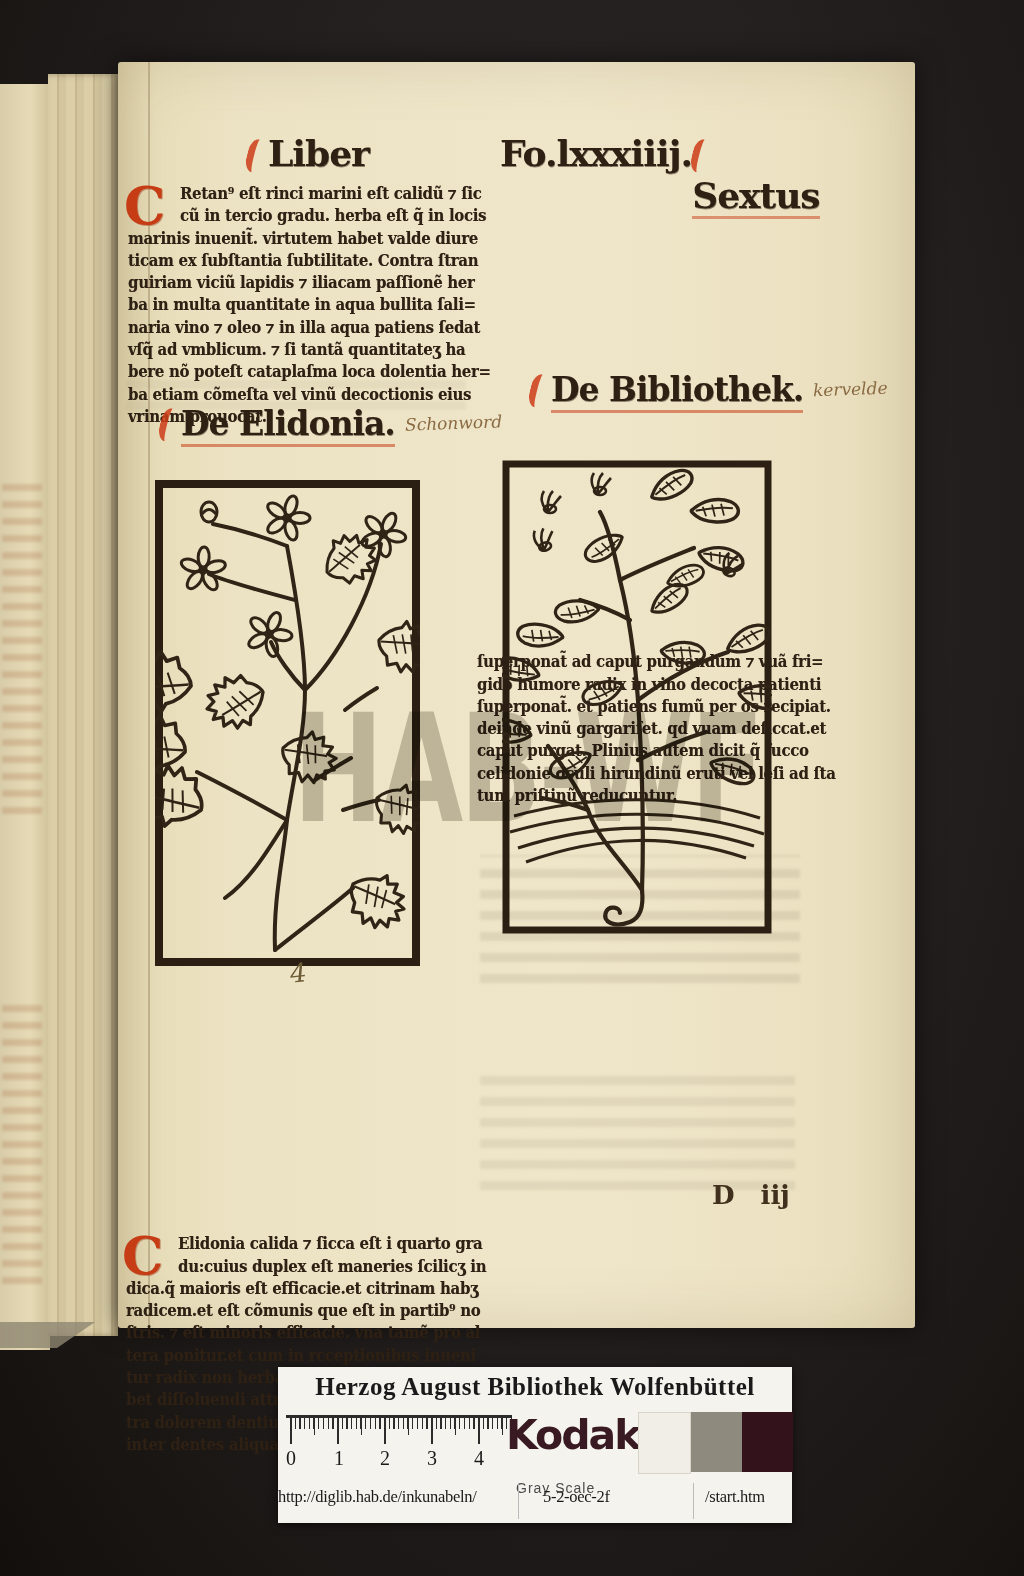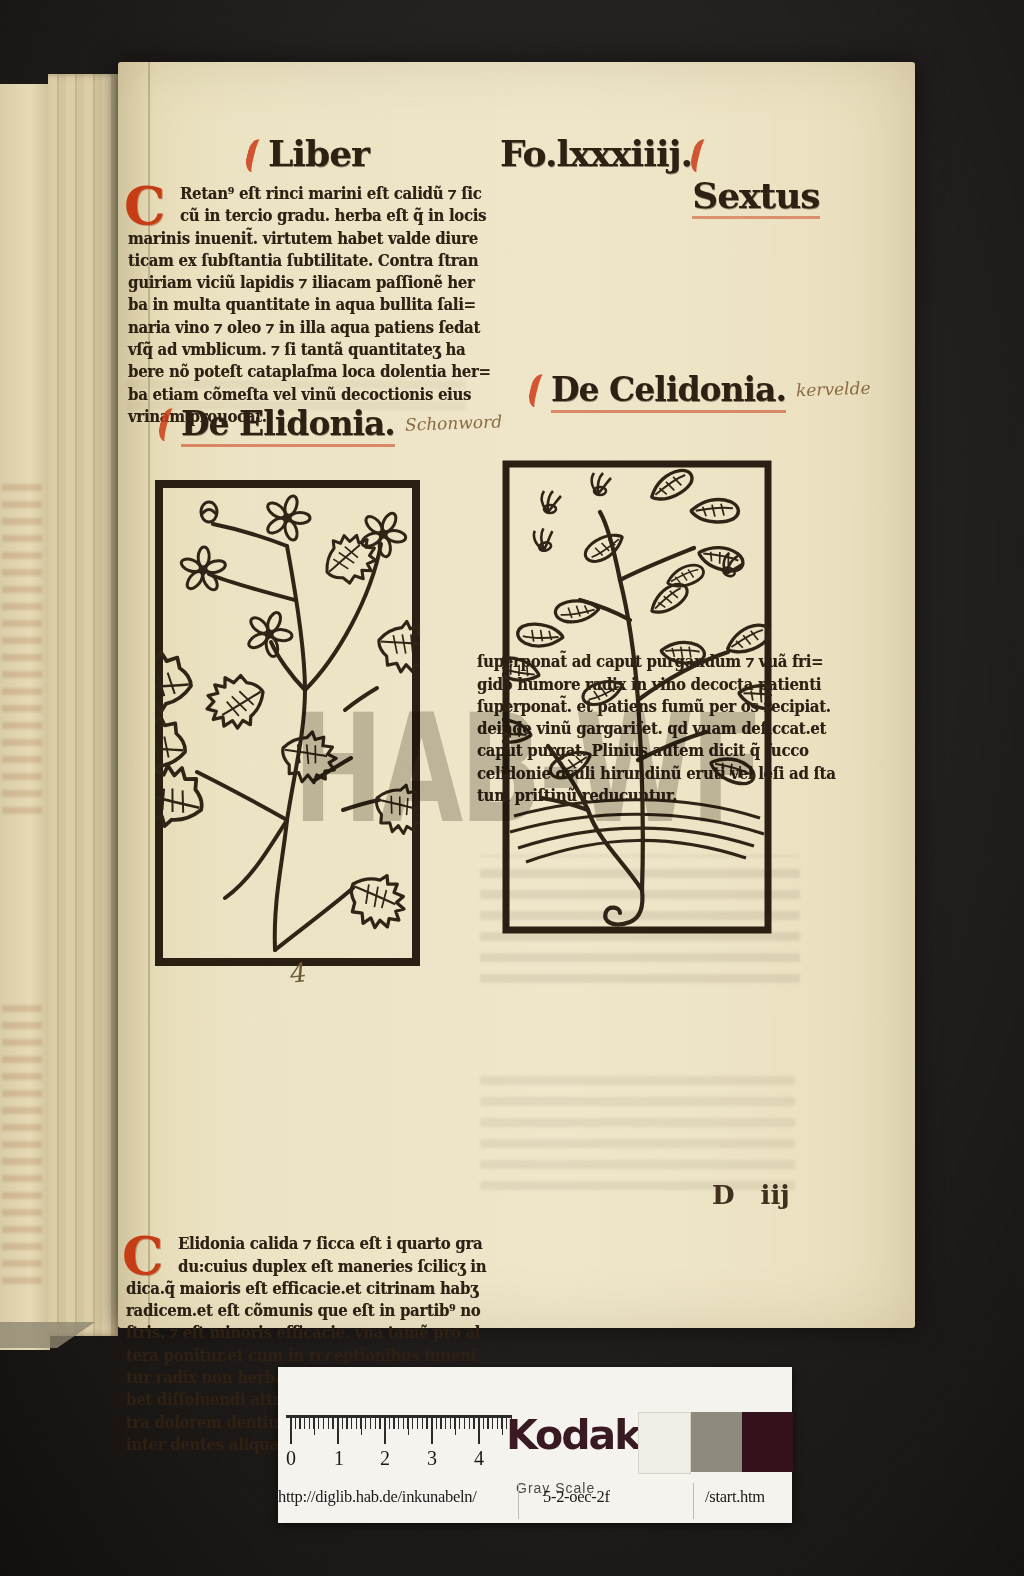--- a/index.html
+++ b/index.html
@@ -202,21 +202,21 @@
       <div class="line">ſuperponat̃ ad caput purgandum ⁊ vuã fri=</div>
       <div class="line">gido humore radix in vino decocta patienti</div>
       <div class="line">ſuperponat̃. et patiens fumũ per os recipiat.</div>
       <div class="line">deinde vinũ gargariſet. qd vuam deſiccat.et</div>
       <div class="line">caput purgat. Plinius autem dicit q̃ ſucco</div>
       <div class="line">celidonie oculi hirundinũ eruti vel leſi ad ſta</div>
       <div class="line">tum priſtinũ reducuntur.</div>
     </div>
 
     <div class="blk heading" style="left:412px;top:308px;">
-      <span class="rub"></span><span class="t">De Celidonia.</span><span class="annot">kervelde</span>
+      <span class="rub"></span><span class="t">De Bibliothek.</span><span class="annot">kervelde</span>
     </div>
 
     <svg class="cut" style="left:384px;top:398px;" width="270" height="474" viewBox="0 0 270 474">
       <defs>
         <g id="lfR" stroke="#2f2416" stroke-width="2.8" fill="none" stroke-linejoin="round">
           <path d="M0,0 C7,-9 18,-14 29,-12 C37,-10 39,-4 34,1 C26,7 12,8 4,4 C0,2 -1,1 0,0 Z"></path>
           <path d="M3,0 C14,-4 24,-7 32,-7" stroke-width="1.6"></path>
           <path d="M8,-4 L12,3 M15,-7 L19,2 M22,-9 L26,0" stroke-width="1.4"></path>
         </g>
         <g id="budR" stroke="#2f2416" stroke-width="2.6" fill="none">
@@ -267,20 +267,21 @@
 
     <div class="blk sig" style="left:594px;top:1118px;">
       <span>D</span>
       <span>iij</span>
     </div>
   </div>
 
   <div class="watermark">HAB-WF</div>
 
   <div class="card">
+    <div class="title">Herzog August Bibliothek Wolfenbüttel</div>
 
     <div class="ruler"></div>
     <div class="ruler-nums">
       <span style="left:-5px;">0</span>
       <span style="left:43px;">1</span>
       <span style="left:89px;">2</span>
       <span style="left:136px;">3</span>
       <span style="left:183px;">4</span>
     </div>
 

